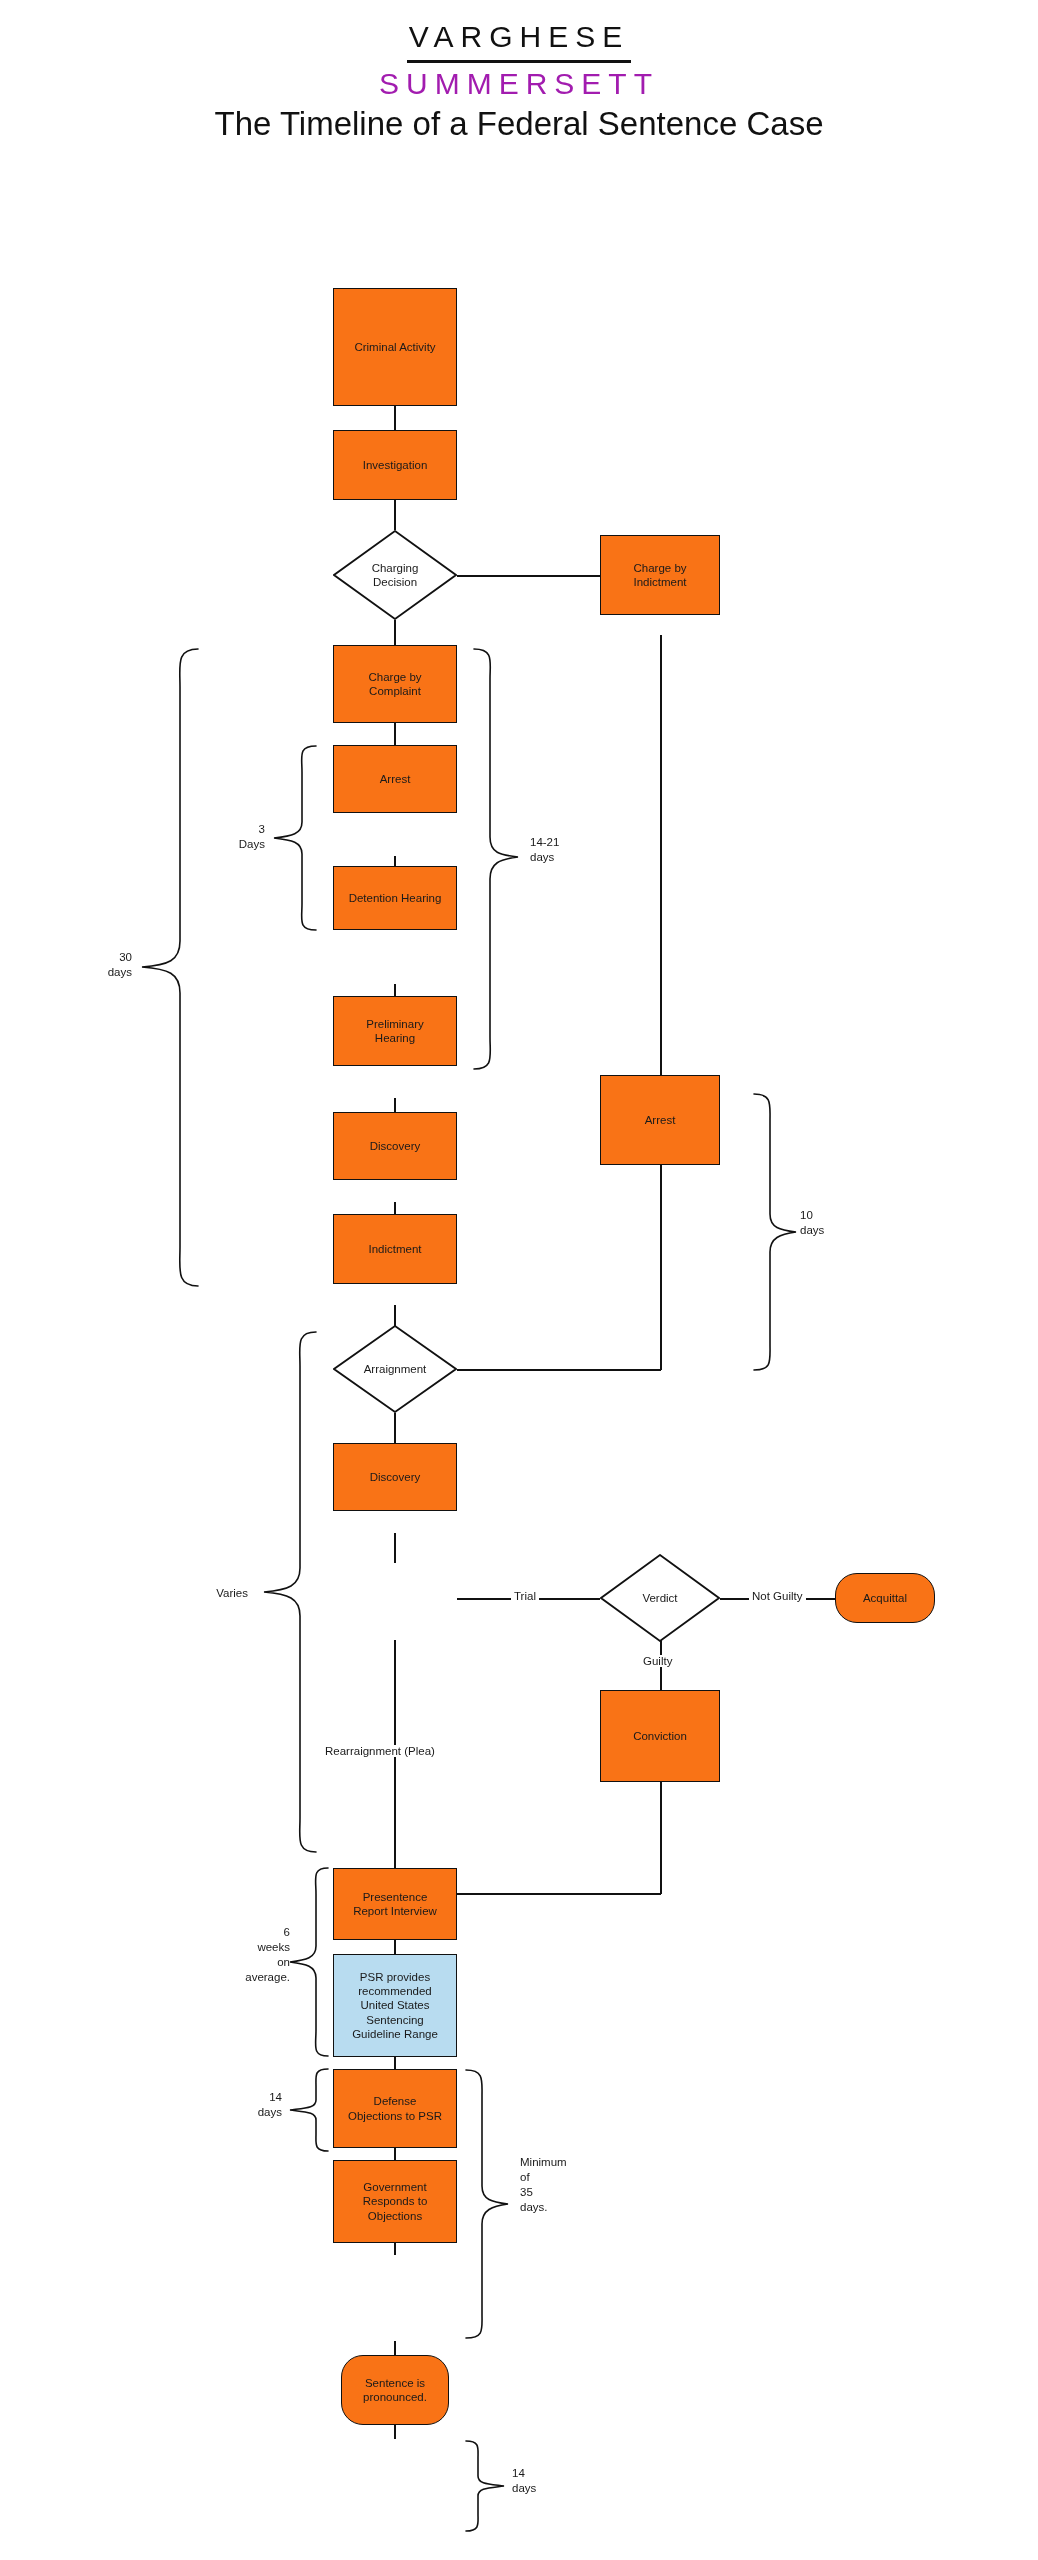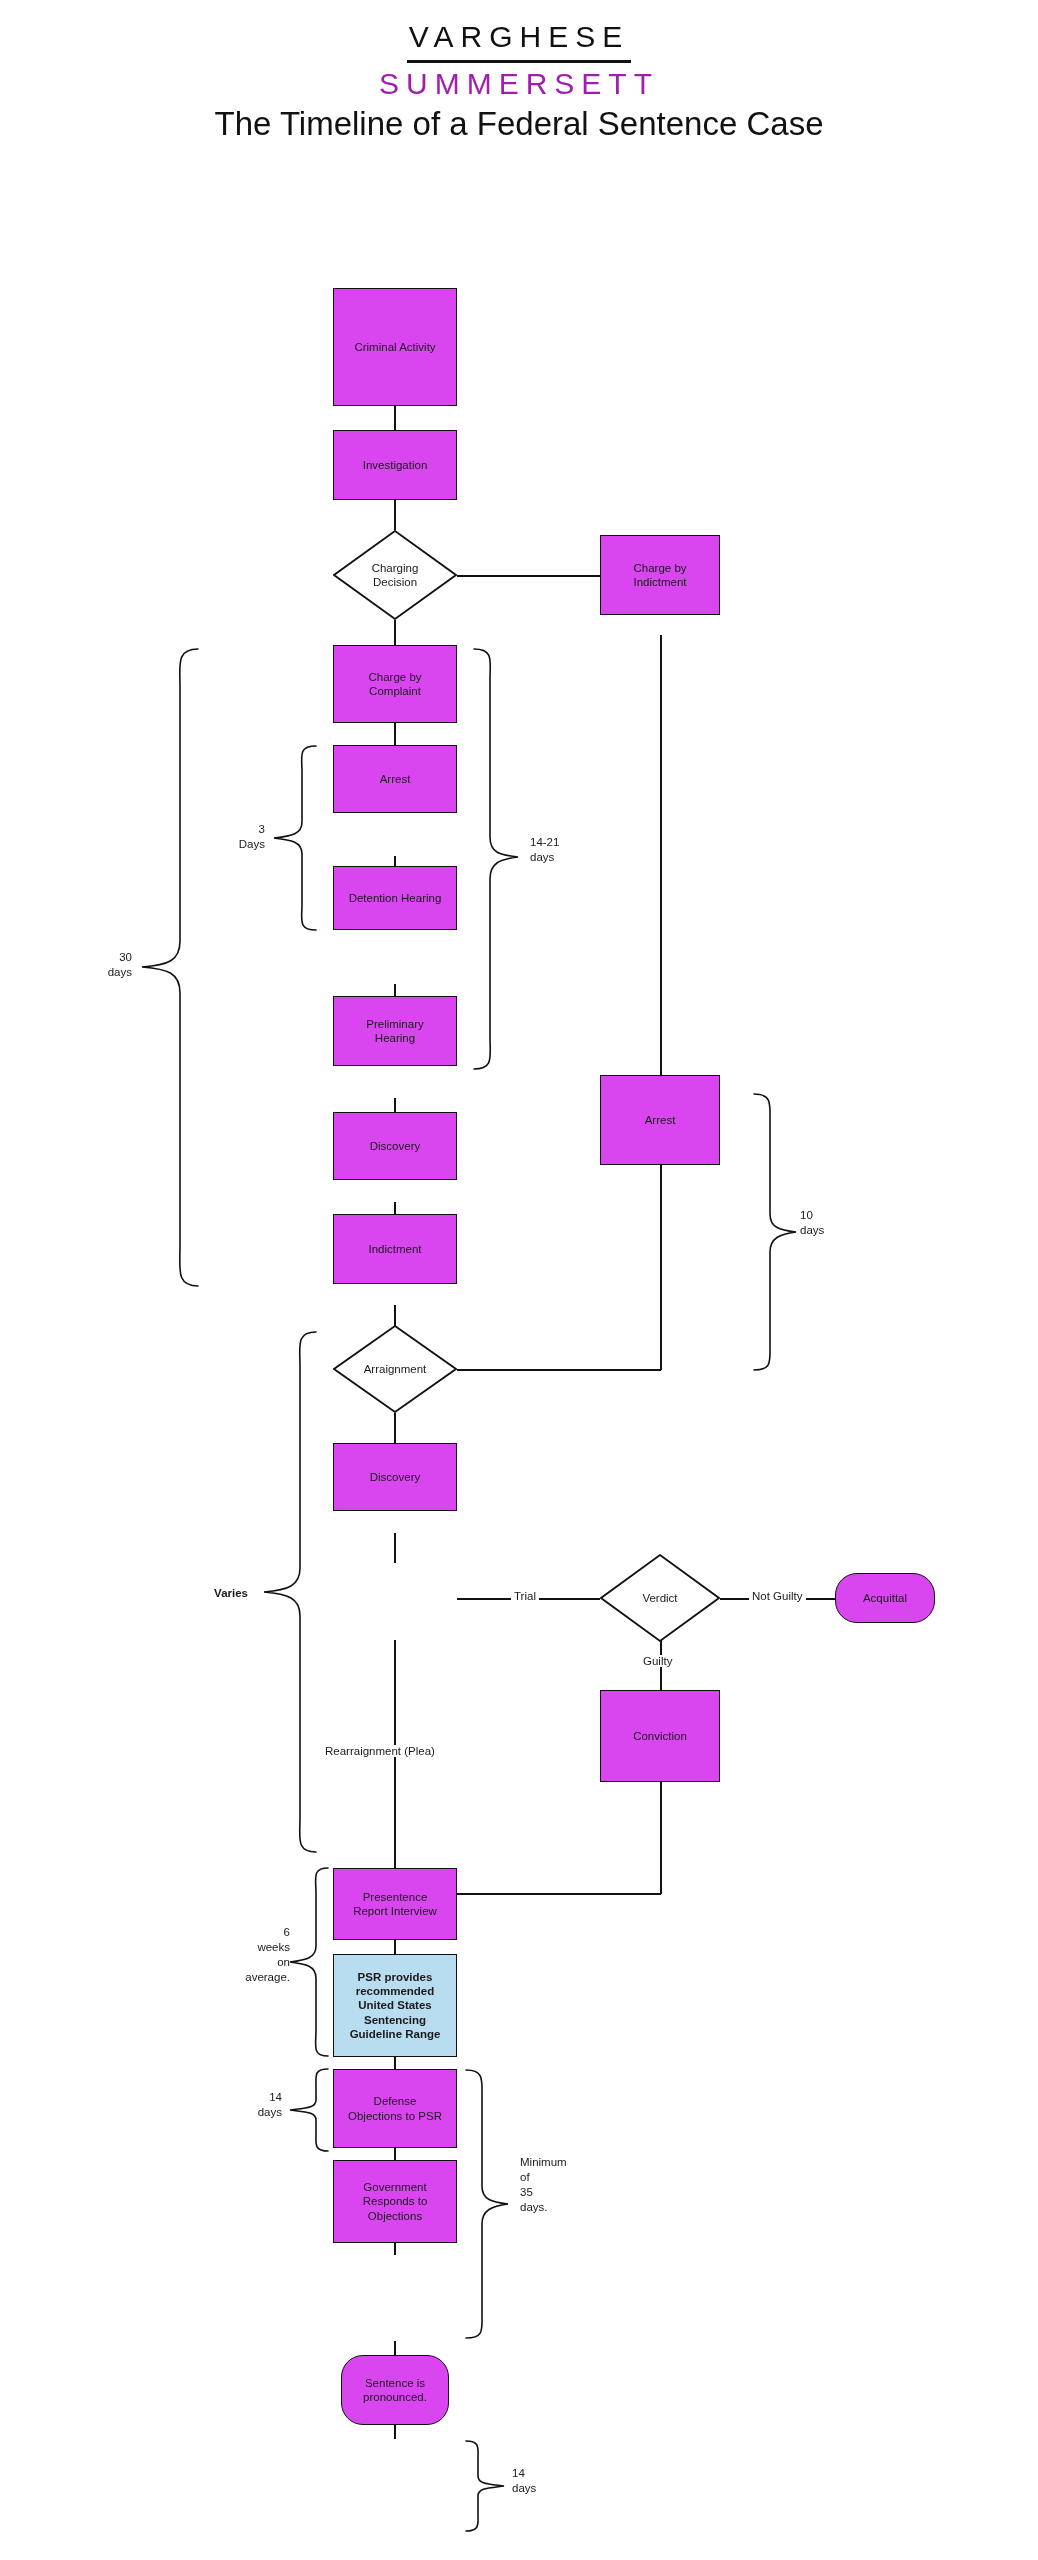--- a/index.html
+++ b/index.html
@@ -12,21 +12,21 @@
                 font-family:"Liberation Sans", sans-serif;}
   #brand .rule{width:224px;height:3px;background:#111;margin:6px auto 4px auto;}
   #brand .line2{font-size:30px;letter-spacing:7px;font-weight:400;color:#a21caf;}
   #page-title{position:absolute;left:0;right:0;top:105px;text-align:center;
               font-size:33px;font-weight:400;color:#111;}
 
   
   #canvas{position:absolute;left:0;top:0;width:1038px;height:2560px;}
 
   .node{position:absolute;box-sizing:border-box;border:1.6px solid #111;
-        background:#d946ef;display:flex;align-items:center;justify-content:center;
+        background:#f97316;display:flex;align-items:center;justify-content:center;
         text-align:center;font-size:11.5px;line-height:1.25;padding:2px 4px;
         z-index:3;}
   .node.psr{background:#b8dcf0;border-color:#111;}
   .node.pill{border-radius:22px;}
 
   .diamond{position:absolute;z-index:3;}
   .diamond .shape{position:absolute;inset:0;}
   .diamond .lbl{position:absolute;inset:0;display:flex;align-items:center;
                 justify-content:center;text-align:center;font-size:11.5px;
                 line-height:1.25;}
@@ -174,21 +174,21 @@
   <div class="node" style="left:600px;top:1690px;width:120px;height:92px;">
     <span>Conviction</span>
   </div>
 
   <div class="node" style="left:333px;top:1868px;width:124px;height:72px;">
     <span style="white-space:pre-line;">Presentence
 Report Interview</span>
   </div>
 
   <div class="node psr" style="left:333px;top:1954px;width:124px;height:103px;">
-    <span style="white-space:pre-line;font-weight:bold;">PSR provides
+    <span style="white-space:pre-line;">PSR provides
 recommended
 United States
 Sentencing
 Guideline Range</span>
   </div>
 
   <div class="node" style="left:333px;top:2069px;width:124px;height:79px;">
     <span style="white-space:pre-line;">Defense
 Objections to PSR</span>
   </div>
@@ -236,21 +236,21 @@
     </svg>
   </div>
   <div class="brace-label right" style="left:800px;top:1208px;width:60px;">10
 days</div>
 
   <div class="brace" style="left:262px;top:1328px;width:56px;height:530px;">
     <svg width="56" height="530" viewBox="0 0 56 530">
       <path d="M54,4 C34,4 38,18 38,38 L38,240 C38,258 26,262 2,264 C26,266 38,270 38,288 L38,490 C38,510 34,524 54,524" fill="none" stroke="#111" stroke-width="1.6" stroke-linecap="round"></path>
     </svg>
   </div>
-  <div class="brace-label left" style="left:178px;top:1586px;width:70px;font-weight:bold;">Varies</div>
+  <div class="brace-label left" style="left:178px;top:1586px;width:70px;">Varies</div>
 
   <div class="brace" style="left:288px;top:1864px;width:42px;height:198px;">
     <svg width="42" height="198" viewBox="0 0 42 198">
       <path d="M40,4 C24,4 28,14 28,30 L28,82 C28,94 18,96 2,98 C18,100 28,102 28,114 L28,166 C28,182 24,192 40,192" fill="none" stroke="#111" stroke-width="1.6" stroke-linecap="round"></path>
     </svg>
   </div>
   <div class="brace-label left" style="left:218px;top:1925px;width:72px;">6
 weeks
 on
 average.</div>

